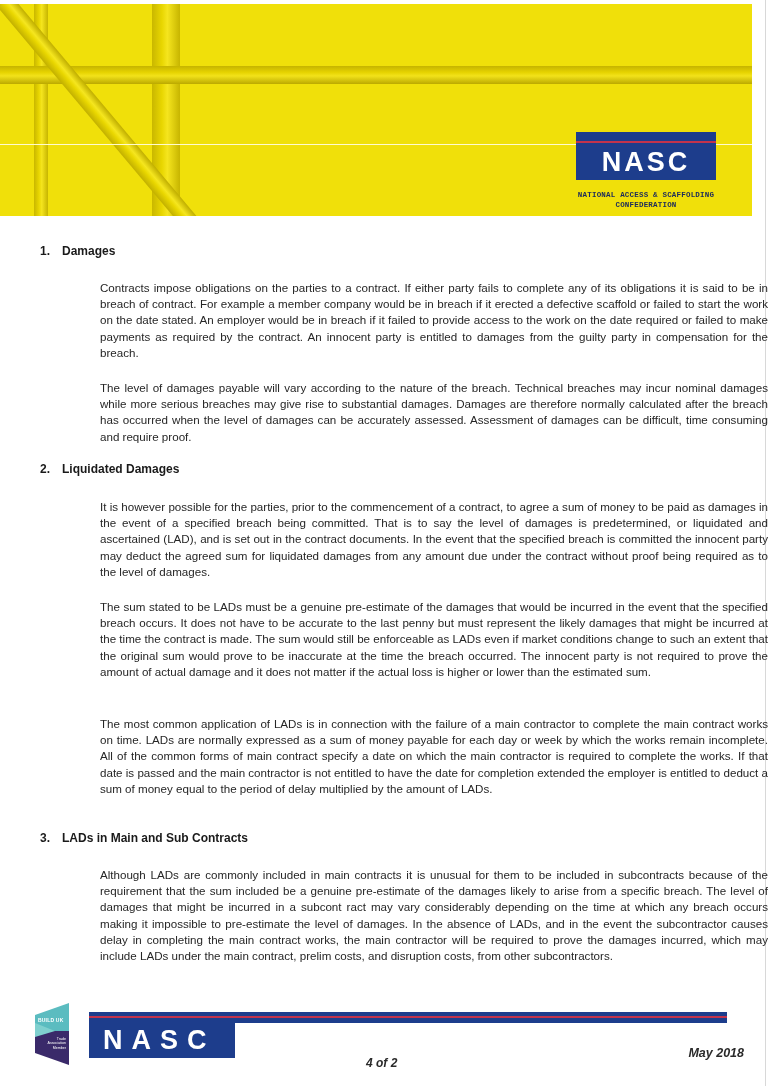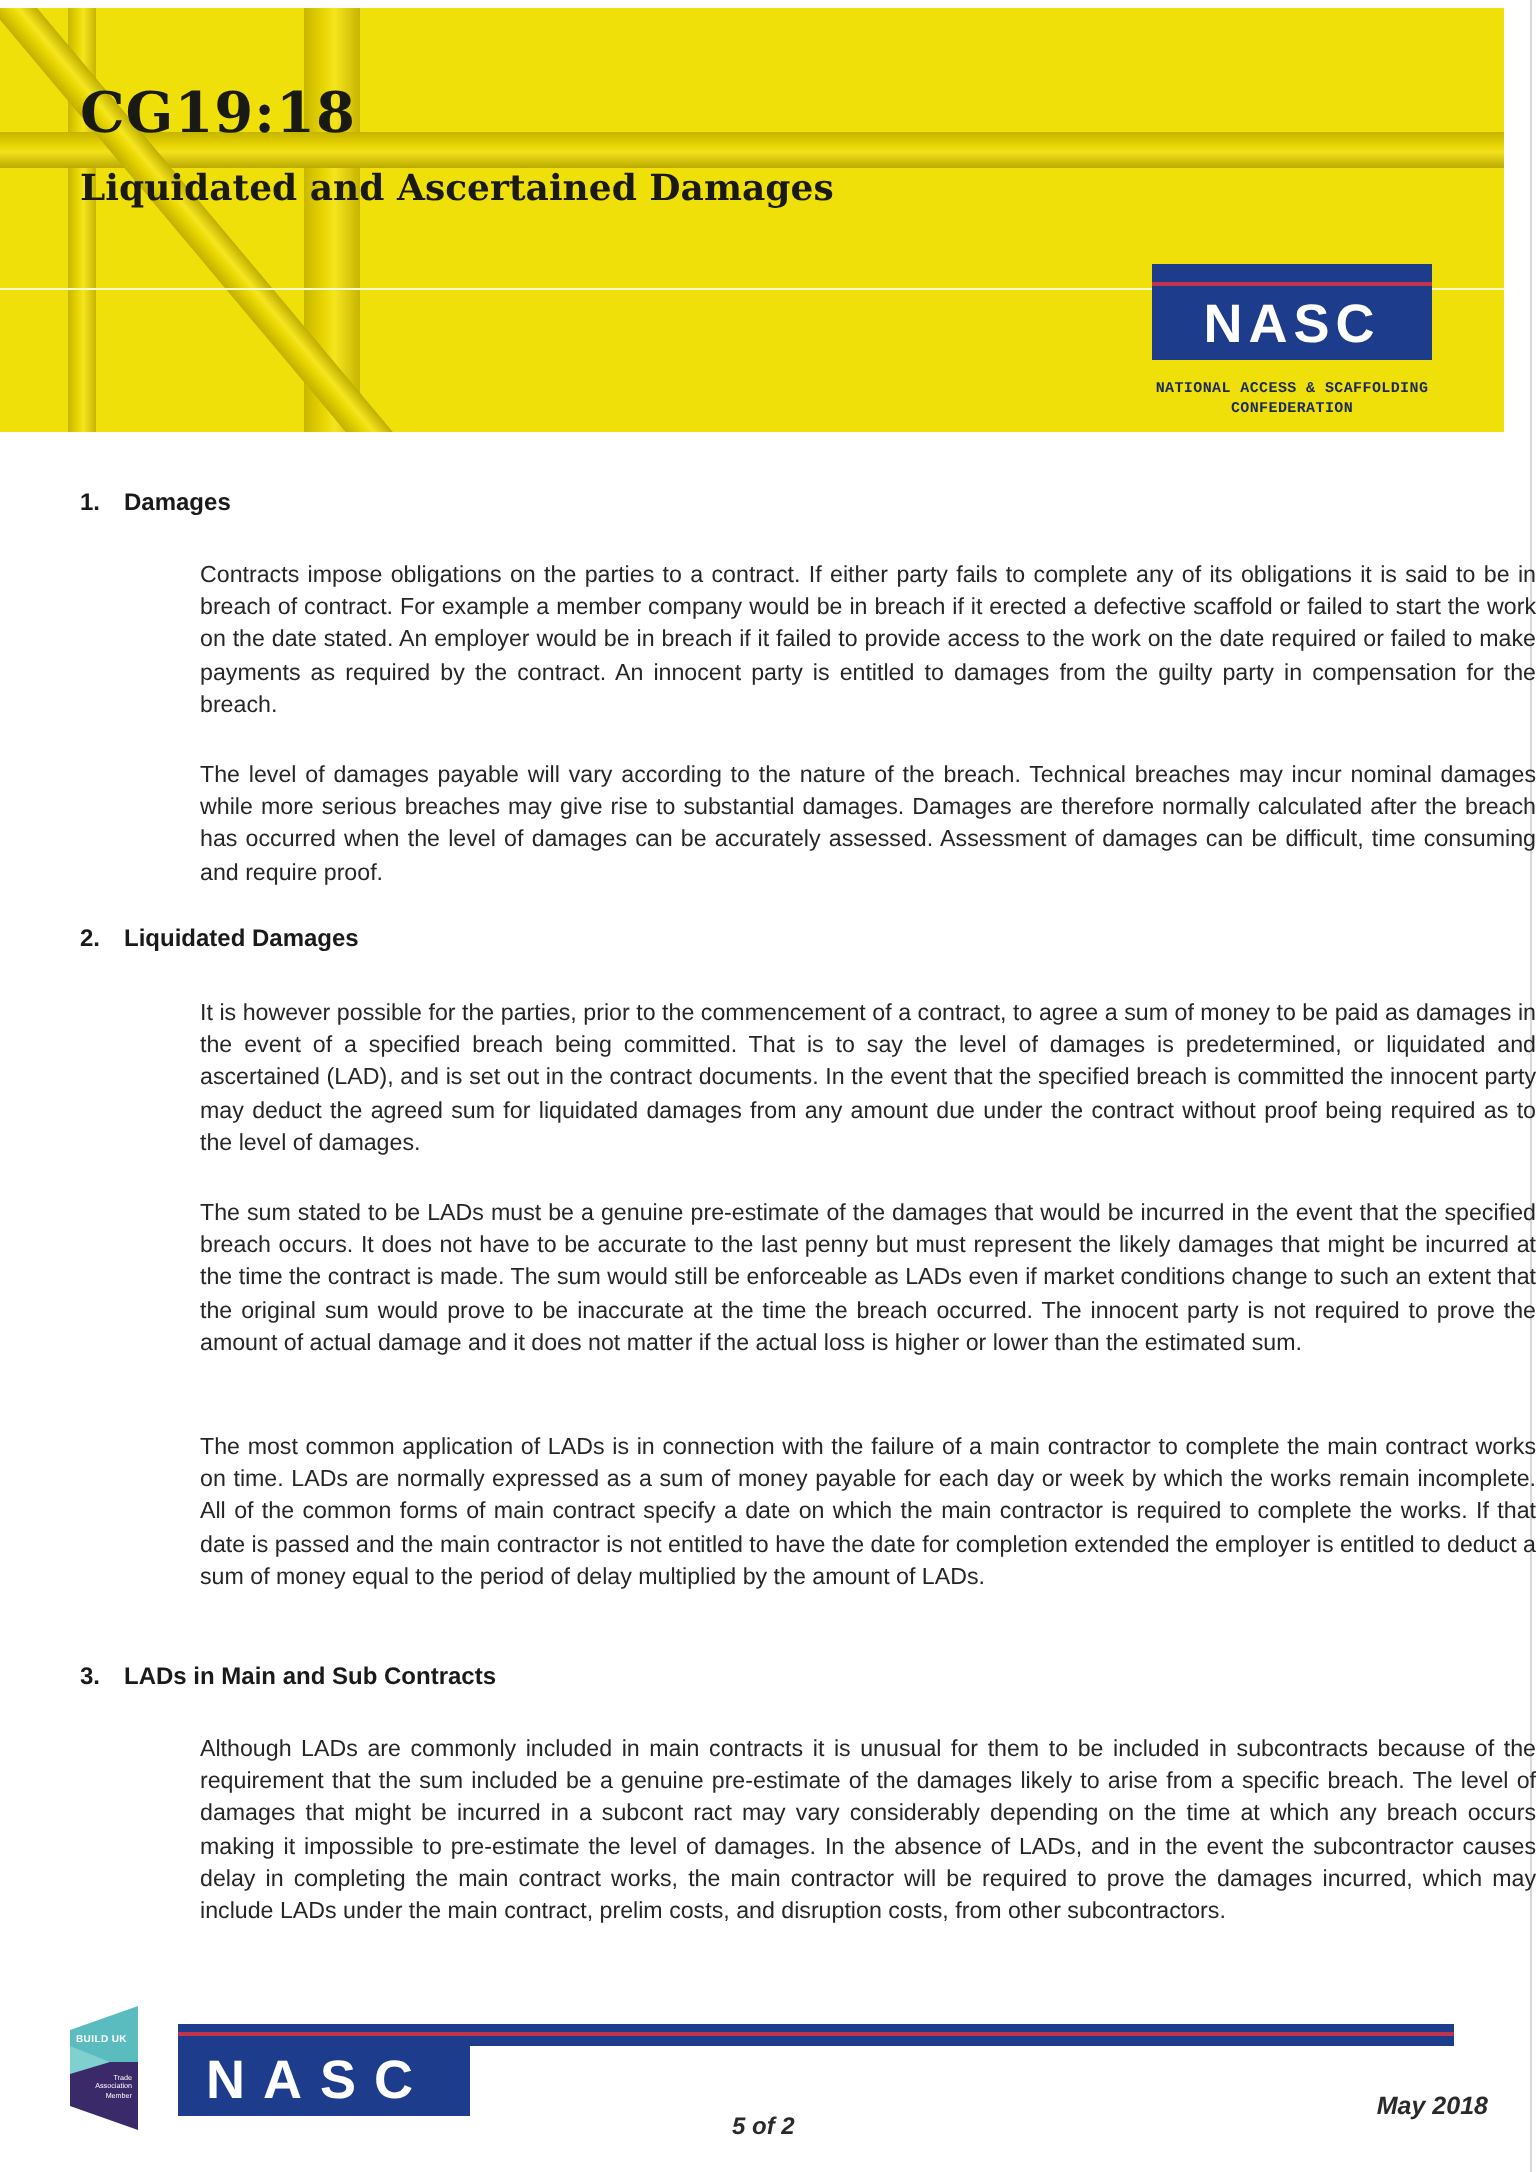--- a/index.html
+++ b/index.html
@@ -83,22 +83,20 @@
 <body>
 
 <div class="right-edge"></div>
 
 <div class="header">
   <div class="tube v" style="left:34px"></div>
   <div class="tube v" style="left:152px;width:28px"></div>
   <div class="tube h" style="top:62px"></div>
   <div class="tube d" style="left:-10px;top:-6px"></div>
   <div class="white-line"></div>
-  <div class="doc-code">CG19:18</div>
-  <div class="doc-title">Liquidated and Ascertained Damages</div>
 </div>
 
 <div class="logo-box">
   <div class="red-line"></div>
   <div class="logo-text">NASC</div>
 </div>
 <div class="logo-sub">
   <div style="font-variant: small-caps; text-transform: uppercase;">National Access &amp; Scaffolding</div>
   <div style="text-transform: uppercase; text-align: center;">Confederation</div>
 </div>
@@ -126,14 +124,14 @@
   <polygon points="0,28 34,28 34,62 0,50" fill="#3a2a6a"></polygon>
   <polygon points="0,20 20,28 0,34" fill="#7fd0cf"></polygon>
 </svg>
 <div class="builduk-label">BUILD UK</div>
 <div class="builduk-member">Trade Association Member</div>
 
 <div class="footer-bar">
   <div class="red-line"></div>
 </div>
 <div class="footer-logo">NASC</div>
-<div class="page-num">5 of 2</div>
+<div class="page-num">4 of 2</div>
 <div class="date">May 2018</div>
 
 </body></html>

